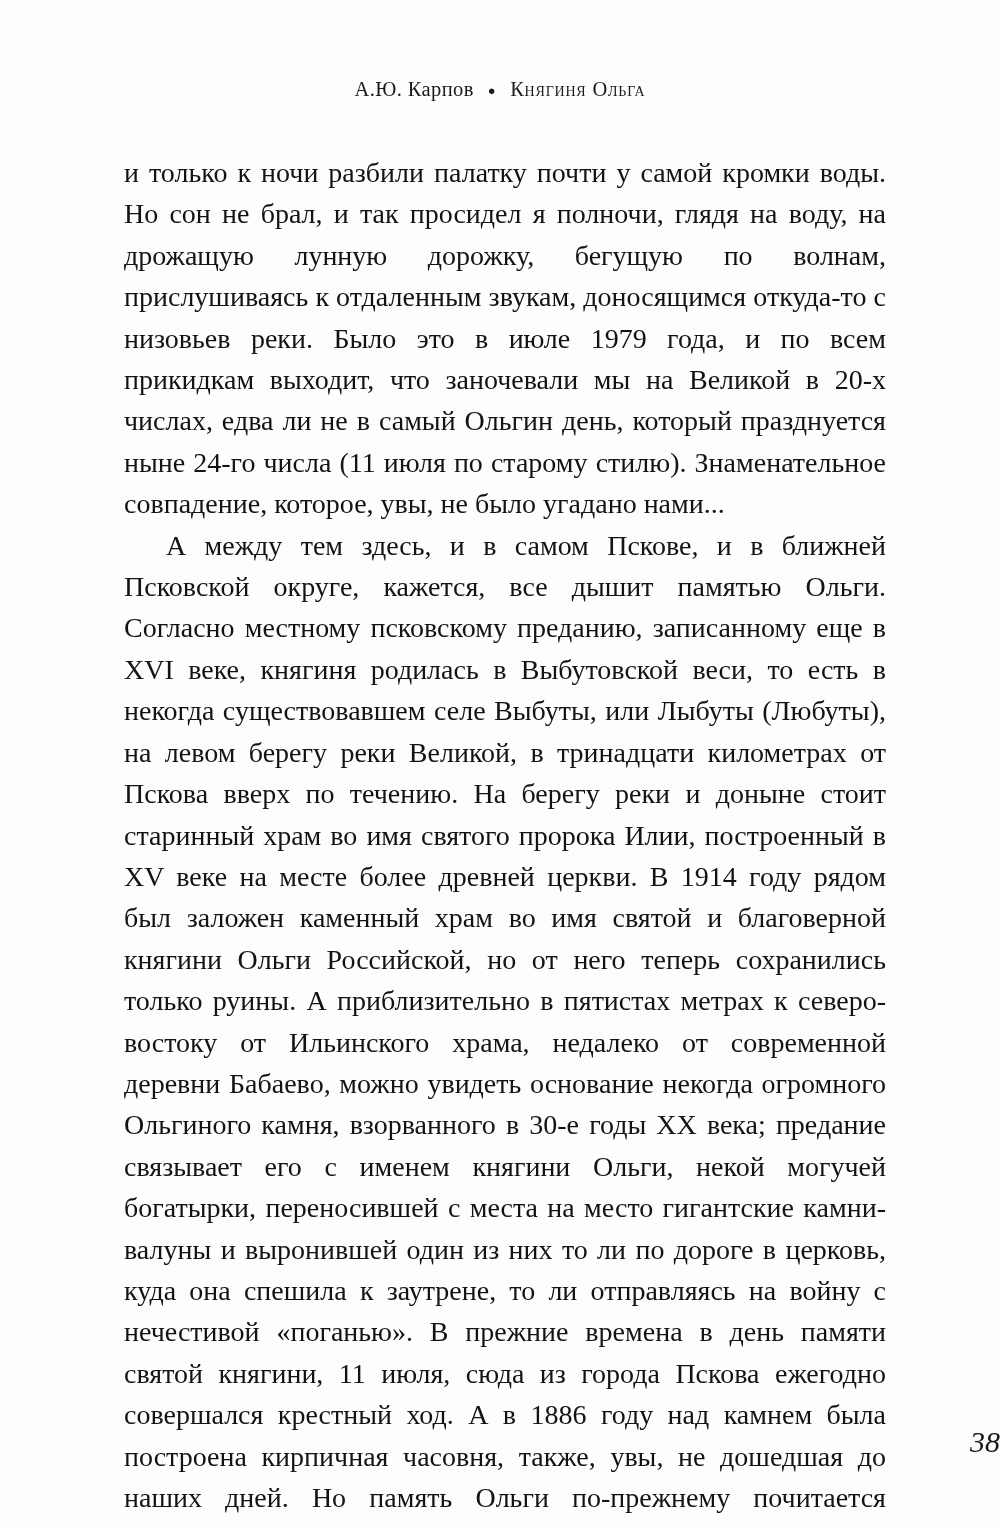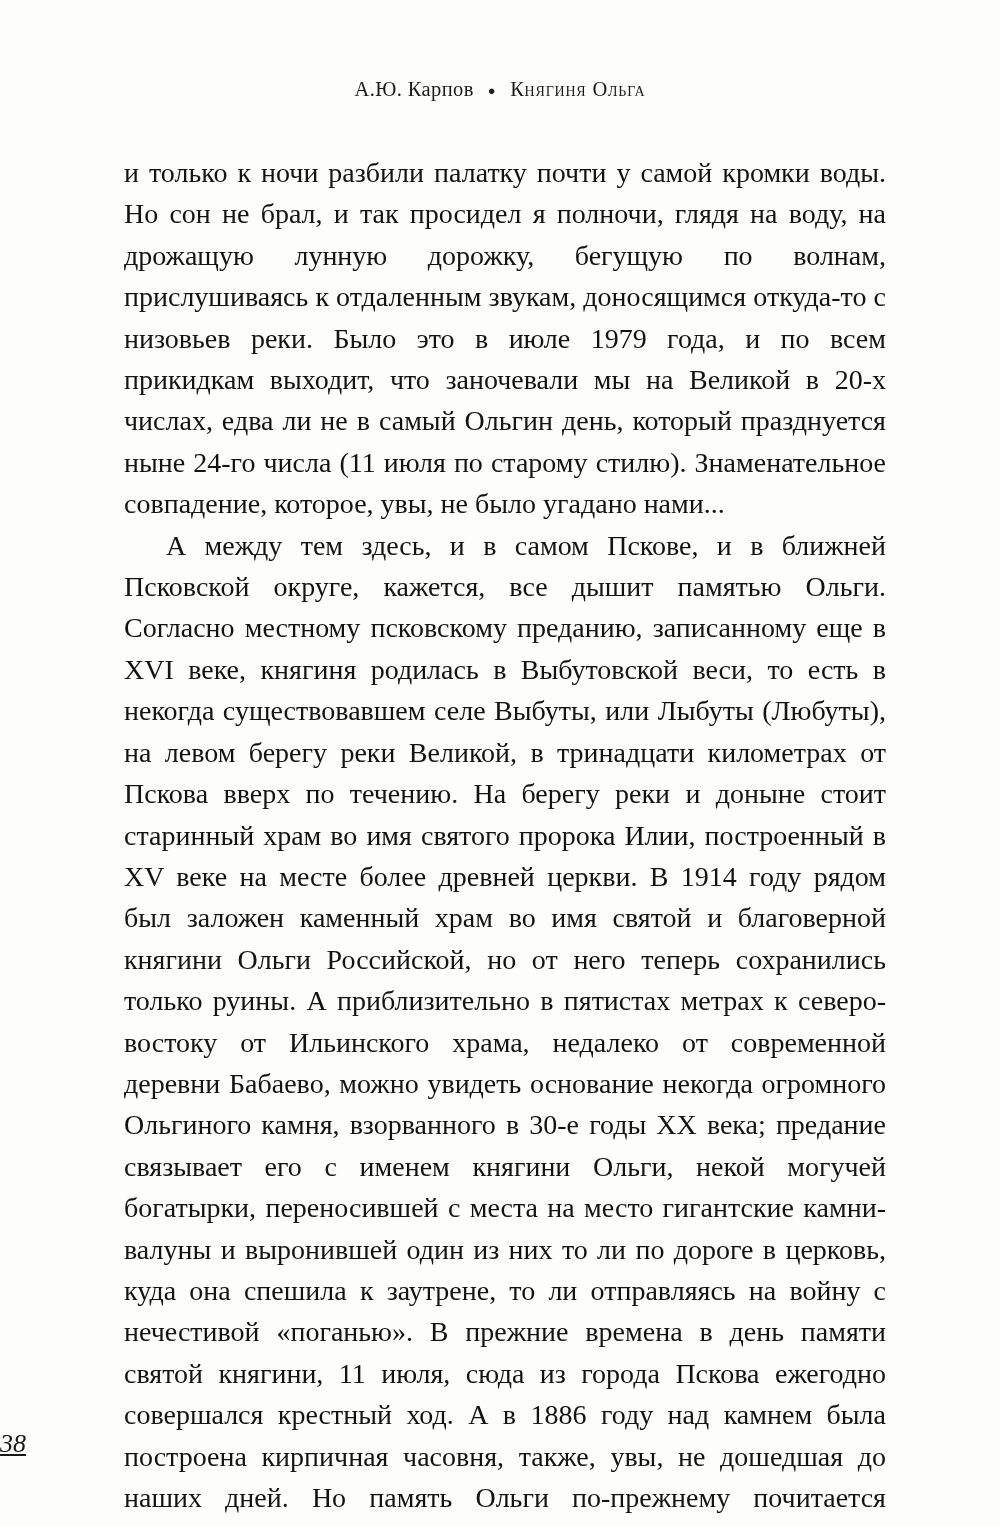--- a/index.html
+++ b/index.html
@@ -64,25 +64,24 @@
     text-indent: 0;
   }
   .text-block p.indent {
     text-indent: 42px;
   }
   .folio {
     position: absolute;
     bottom: 68px;
     left: 0;
     width: 1000px;
-    text-align: left;
-    font-size: 26px;
+    text-align: right;
+    font-size: 30px;
     font-style: italic;
     color: #171717;
-    text-decoration: underline;
   }
 </style>
 </head>
 <body>
 
 <div class="page">
 
   <div class="running-head">
     <span class="rh-author">А.Ю. Карпов</span><span class="rh-sep">●</span><span class="rh-title">Княгиня Ольга</span>
   </div>

